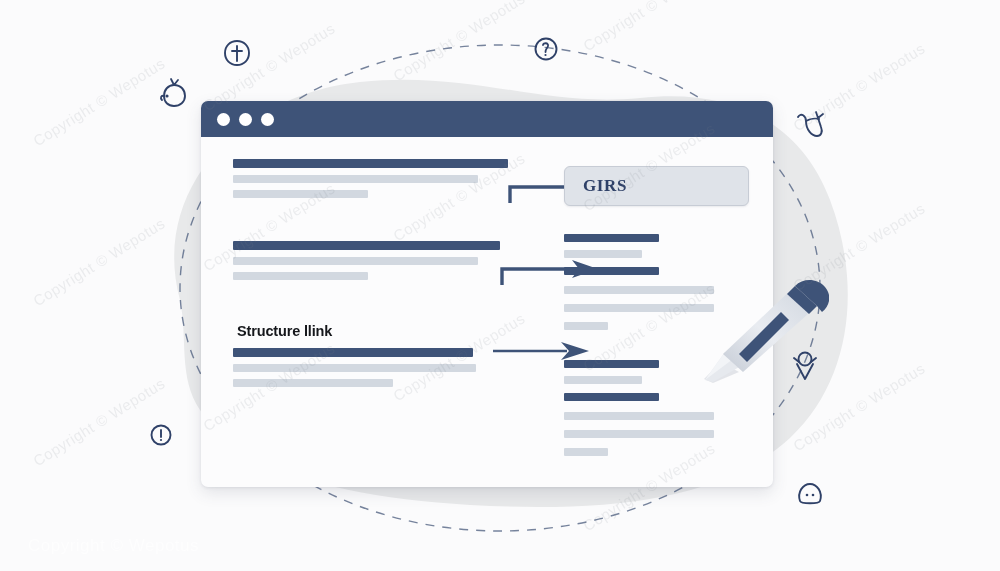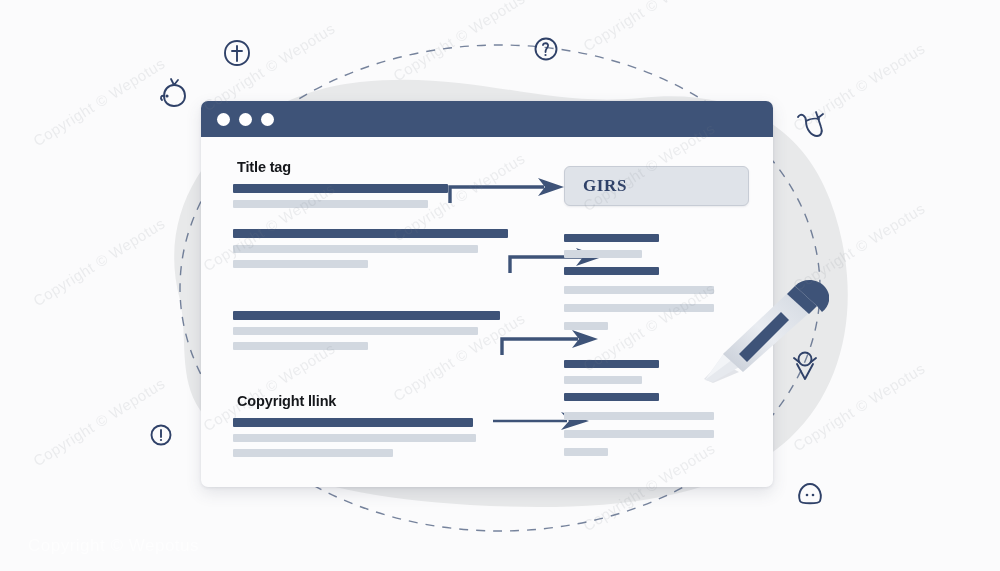--- a/index.html
+++ b/index.html
@@ -179,29 +179,20 @@
     <div id="titlebar">
       <span class="dot"></span>
       <span class="dot"></span>
       <span class="dot"></span>
     </div>
 
     <div id="win-body">
 
       <div id="col-left">
 
-        <div class="row" style="height:52px;">
-          <div class="row-title">Title tag</div>
-          <div class="bar dark" style="width:215px;"></div>
-          <div class="bar light" style="width:195px;"></div>
-          <svg class="arrow-svg" style="left:213px; top:16px;" width="130" height="40" viewBox="0 0 130 40">
-            <path d="M4 28 L4 12 L98 12" fill="none" stroke="#3e5378" stroke-width="3.4"></path>
-            <path d="M92 3 L118 12 L92 21 L99 12 Z" fill="#3e5378"></path>
-          </svg>
-        </div>
 
         <div class="row" style="height:64px;">
           <div class="bar dark" style="width:275px;"></div>
           <div class="bar light" style="width:245px;"></div>
           <div class="bar light" style="width:135px;"></div>
           <svg class="arrow-svg" style="left:273px; top:16px;" width="110" height="40" viewBox="0 0 110 40">
             <path d="M4 28 L4 12 L76 12" fill="none" stroke="#3e5378" stroke-width="3.4"></path>
             <path d="M70 3 L96 12 L70 21 L77 12 Z" fill="#3e5378"></path>
           </svg>
         </div>
@@ -210,21 +201,21 @@
           <div class="bar dark" style="width:267px;"></div>
           <div class="bar light" style="width:245px;"></div>
           <div class="bar light" style="width:135px;"></div>
           <svg class="arrow-svg" style="left:265px; top:16px;" width="115" height="40" viewBox="0 0 115 40">
             <path d="M4 28 L4 12 L80 12" fill="none" stroke="#3e5378" stroke-width="3.4"></path>
             <path d="M74 3 L100 12 L74 21 L81 12 Z" fill="#3e5378"></path>
           </svg>
         </div>
 
         <div class="row" style="height:60px;">
-          <div class="row-title">Copyright llink</div>
+          <div class="row-title">Structure llink</div>
           <div class="bar dark" style="width:240px;"></div>
           <div class="bar light" style="width:243px;"></div>
           <div class="bar light" style="width:160px;"></div>
           <svg class="arrow-svg" style="left:258px; top:18px;" width="120" height="26" viewBox="0 0 120 26">
             <path d="M2 10 L76 10" fill="none" stroke="#3e5378" stroke-width="2.6"></path>
             <path d="M70 1 L98 10 L70 19 L78 10 Z" fill="#3e5378"></path>
           </svg>
         </div>
 
       </div>

